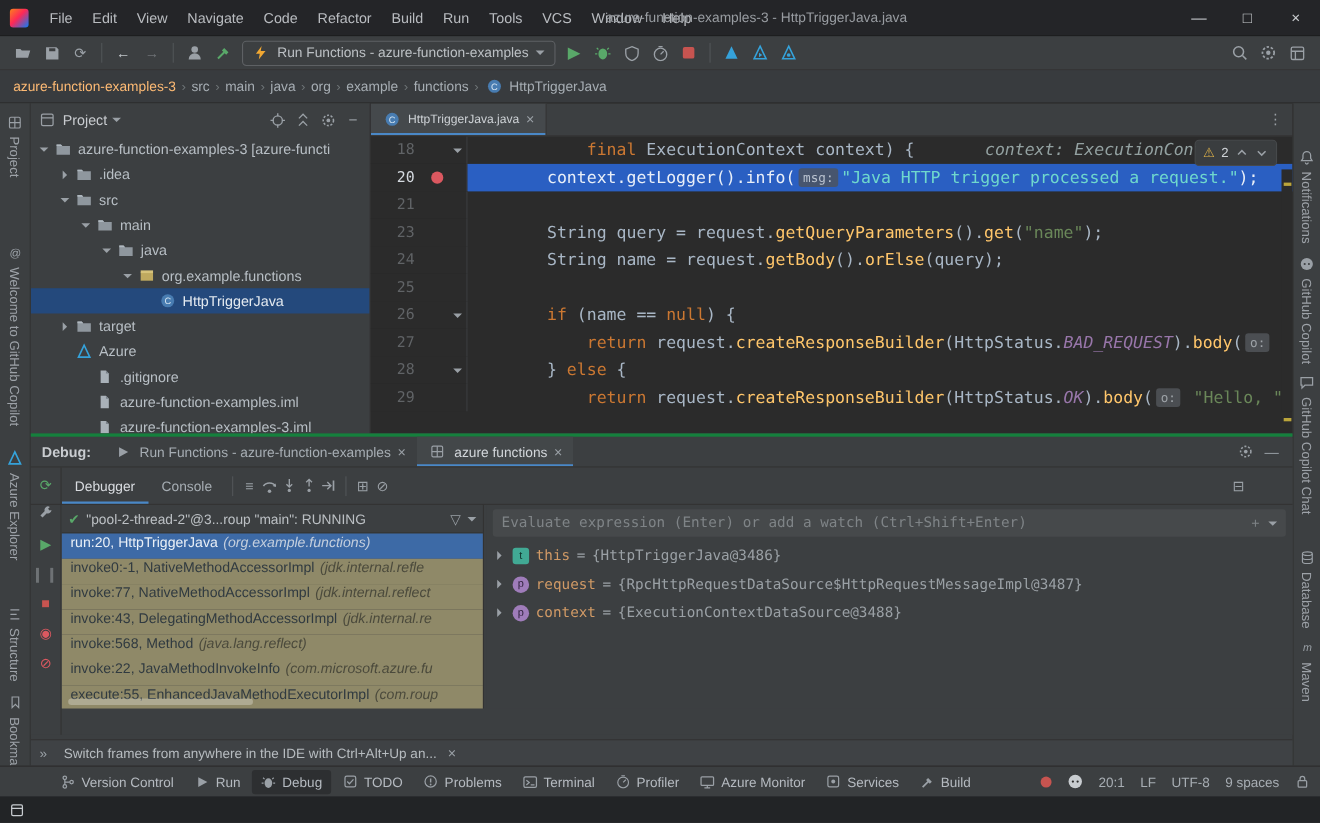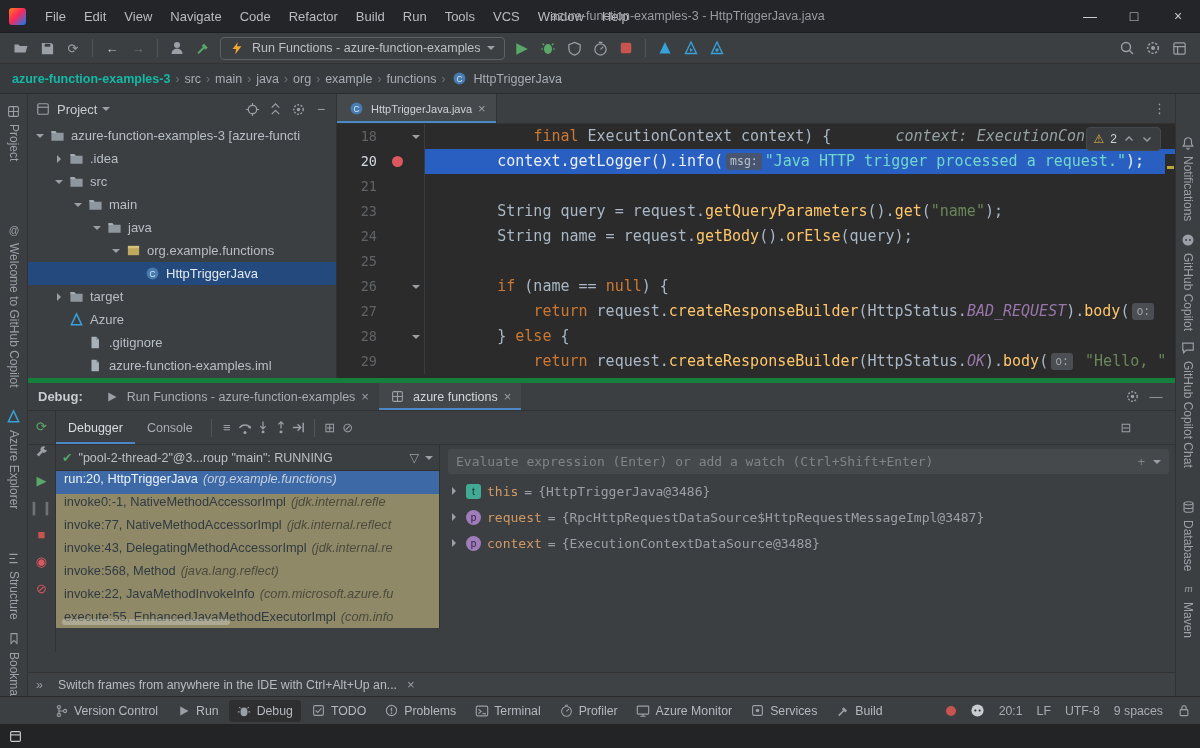--- a/index.html
+++ b/index.html
@@ -23,21 +23,21 @@
   
   .toolbar{position:absolute;left:0;top:33px;width:100%;height:31px;background:#3c3f41;display:flex;align-items:center;padding:0 8px;border-bottom:1px solid #323232}
   .tbtn{width:26px;height:24px;display:flex;align-items:center;justify-content:center;border-radius:3px;flex:none}
   .combo{display:flex;align-items:center;gap:6px;height:23px;border:1px solid #5e6164;border-radius:4px;background:#3c3f41;padding:0 7px;margin:0 4px;min-width:285px}
   .combo .lbl{color:#bcc0c4;font-size:12.5px;white-space:nowrap}
   .caret{width:0;height:0;border:4px solid transparent;border-top-color:#9aa0a6;margin-top:4px;flex:none}.dim{color:#6e7275}
 
   
   .crumbs{position:absolute;left:0;top:64px;width:100%;height:30px;background:#383b3e;display:flex;align-items:center;padding:0 12px;border-bottom:1px solid #2b2b2b;gap:5px}
   .crumb{color:#a6adb3;font-size:12.5px;white-space:nowrap;display:flex;align-items:center;gap:5px}
-  .crumb.first{color:#14b8a6;font-weight:bold}
+  .crumb.first{color:#fdba74;font-weight:normal}
   .csep{color:#6e7477;font-size:12px}
 
   
   .lstripe{position:absolute;left:0;top:94px;width:28px;height:602px;background:#3c3f41;border-right:1px solid #323232;display:flex;flex-direction:column;align-items:center}
   .rstripe{position:absolute;right:0;top:94px;width:25px;height:602px;background:#3c3f41;border-left:1px solid #323232;display:flex;flex-direction:column;align-items:center}
   .sitem{display:flex;flex-direction:column;align-items:center;gap:4px}
   .vlabel{writing-mode:vertical-rl;font-size:12px;color:#9da2a8;white-space:nowrap}
 
   
   .project{position:absolute;left:28px;top:94px;width:309px;height:304px;background:#3c3f41;border-right:1px solid #323232;overflow:hidden}
@@ -77,21 +77,21 @@
   .cl.exec .str{color:#6fd8cd}
   .chip{display:inline-block;background:#4b4e52;color:#9ea3a8;border-radius:3px;padding:0 4px;margin:0 3px;font-size:11.5px;line-height:17px;vertical-align:1px;font-style:normal}
   .cl.exec .chip{background:#47556e;color:#b9c2cf}
   .dbghint{color:#93a1a1;font-style:italic;margin-left:64px}
   .inspect{position:absolute;right:14px;top:3px;display:flex;align-items:center;gap:6px;background:#3a3d3f;border:1px solid #46494b;border-radius:4px;padding:2px 7px;font-family:"Liberation Sans",sans-serif;font-size:12px}
   .warn{color:#e8b94a;font-size:12px}
   .escroll{position:absolute;right:0;top:30px;bottom:0;width:10px;background:#2b2b2b}
   .mark{position:absolute;right:1px;width:7px;height:3px;background:#bba53b}
 
   
-  .debug{position:absolute;left:28px;top:378px;width:1147px;height:274px;background:#3c3f41;border-top:5px solid #15803d}
+  .debug{position:absolute;left:28px;top:394px;width:1147px;height:274px;background:#3c3f41;border-top:3px solid #15803d}
   .dhead{height:28px;display:flex;align-items:center;border-bottom:1px solid #323232}
   .dlabel{font-weight:bold;color:#c9ccd0;margin:0 10px 0 10px}
   .dtab{height:100%;display:flex;align-items:center;gap:6px;padding:0 10px;color:#a6adb3;font-size:12.5px}
   .dtab.active{background:#434749;box-shadow:inset 0 -2px 0 #4a88c7;color:#d2d6da}
   .dhead .sp{flex:1}
   .dtoolrow{height:34px;display:flex;align-items:center;border-bottom:1px solid #323232;padding-left:28px}
   .vtab{height:100%;display:flex;align-items:center;padding:0 12px;color:#a6adb3;font-size:12.5px}
   .vtab.active{box-shadow:inset 0 -2px 0 #4a88c7;color:#d9dce0}
   .dstrip{position:absolute;left:0;top:28px;bottom:0;width:28px;border-right:1px solid #323232;display:flex;flex-direction:column;align-items:center;padding-top:6px;gap:9px}
   .dcontent{position:absolute;left:28px;top:62px;right:0;bottom:24px}
@@ -684,21 +684,21 @@
             <div class="frow lib">
               <span class="fmain">invoke:568, Method</span>
               <span class="fpkg">(java.lang.reflect)</span>
             </div>
             <div class="frow lib">
               <span class="fmain">invoke:22, JavaMethodInvokeInfo</span>
               <span class="fpkg">(com.microsoft.azure.fu</span>
             </div>
             <div class="frow lib">
               <span class="fmain">execute:55, EnhancedJavaMethodExecutorImpl</span>
-              <span class="fpkg">(com.info</span>
+              <span class="fpkg">(com.roup</span>
             </div>
           </div>
         <div class="hscroll"></div>
       </div>
       <div class="vars">
         <div class="evalrow">
           <input placeholder="Evaluate expression (Enter) or add a watch (Ctrl+Shift+Enter)" style="">
           <span style="color:#7f8487">+</span>
           <span class="caret"></span>
         </div>

